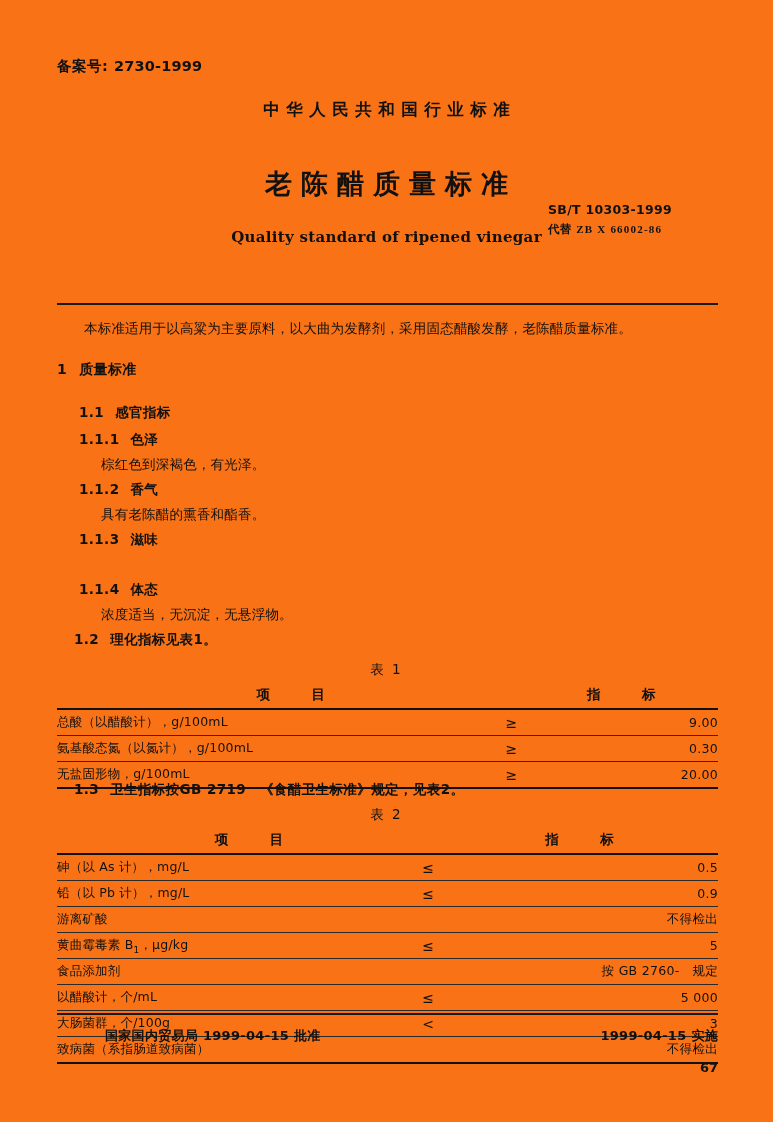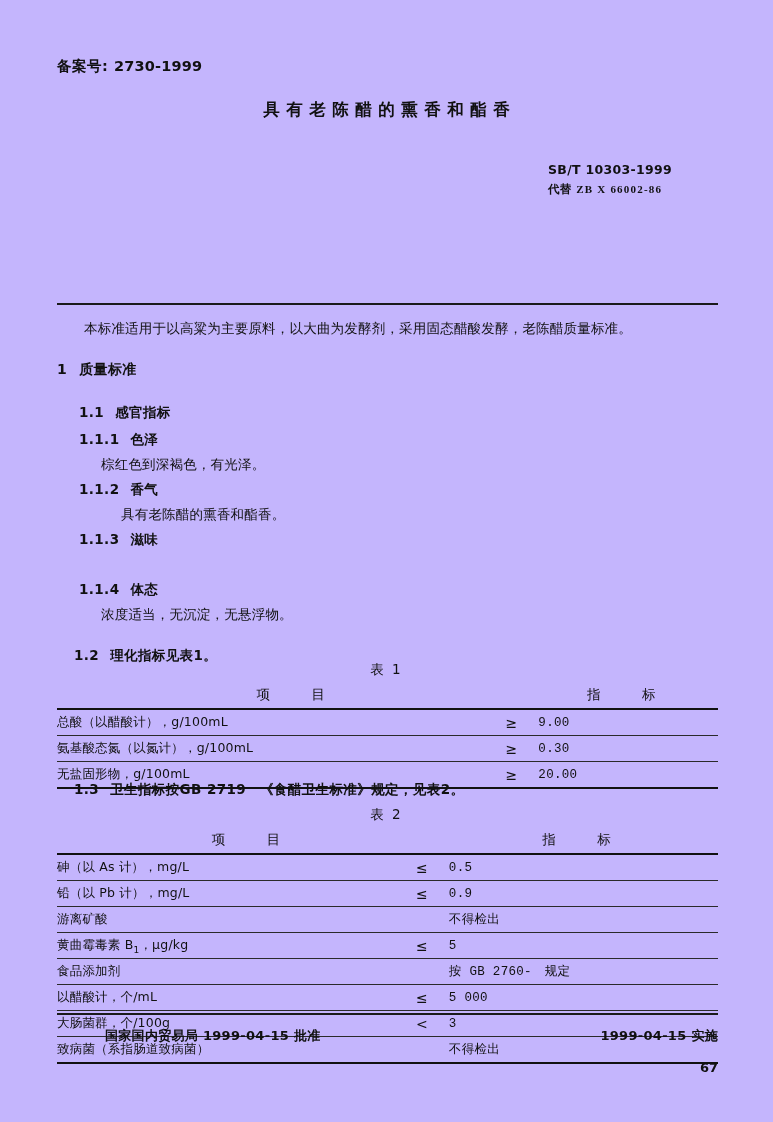--- a/index.html
+++ b/index.html
@@ -11,21 +11,21 @@
     width: 773px;
     height: 1122px;
     position: relative;
     font-family: "DejaVu Sans", sans-serif;
     color: #111;
     overflow: hidden;
   }
   .page {
     position: absolute;
     inset: 0;
-    background: #c4b5fd;
+    background: #f97316;
   }
 
   
   .filing-no {
     position: absolute;
     left: 57px;
     top: 57px;
     font-size: 14.5px;
     font-weight: bold;
     letter-spacing: 0.5px;
@@ -71,20 +71,21 @@
     position: absolute;
     left: 548px;
     top: 0px;
     font-size: 12.5px;
     line-height: 1.55;
     white-space: nowrap;
   }
   .std-codes .line1 {
     font-weight: bold;
     letter-spacing: 0.3px;
+    margin-top: 40px;
   }
   .std-codes .line2 {
     font-weight: bold;
     letter-spacing: 0.3px;
   }
   .std-codes .repl-label {
     font-size: 11.5px;
     font-weight: bold;
   }
   .std-codes .repl-code {
@@ -183,40 +184,39 @@
   .tbl .rowline {
     border-bottom: 1.3px solid #2a2a2a;
   }
   .tbl .thickline {
     border-bottom: 2px solid #111;
   }
   .tbl .hdr td {
     height: 26px;
     text-align: center;
     font-size: 13.5px;
-    font-weight: normal;
+    font-weight: bold;
   }
   .tbl tbody td {
     height: 25px;
   }
   .cell-item {
     padding-left: 10px;
     text-align: left;
     letter-spacing: 0.2px;
   }
   .cell-op {
     width: 54px;
     text-align: center;
     font-size: 14px;
     padding-right: 6px;
   }
   .cell-val {
-    text-align: left;
-    letter-spacing: 0.3px;
-    font-family: Liberation Mono, monospace;
+    text-align: right;
+    letter-spacing: 0.3px;
   }
   .divider {
     border-left: 1.6px solid #2a2a2a;
   }
   .hdr-sp {
     letter-spacing: 14px;
     text-indent: 14px;
   }
   sub {
     font-size: 9px;
@@ -262,32 +262,34 @@
 </head>
 <body>
 
 <div class="page">
 
   <div class="filing-no">
     <span>备案号:</span>
     <span class="num">2730-1999</span>
   </div>
 
-  <div class="national-line">具有老陈醋的熏香和酯香</div>
+  <div class="national-line">中华人民共和国行业标准</div>
 
   <div class="title-row">
+    <div class="main-title">老陈醋质量标准</div>
     <div class="std-codes">
       <div class="line1">SB/T 10303-1999</div>
       <div class="line2">
         <span class="repl-label">代替</span>
         <span class="repl-code">ZB X 66002-86</span>
       </div>
     </div>
   </div>
 
+  <div class="en-title">Quality standard of ripened vinegar</div>
 
   <div class="rule-top"></div>
 
   <div class="intro">本标准适用于以高粱为主要原料，以大曲为发酵剂，采用固态醋酸发酵，老陈醋质量标准。</div>
 
   <div class="sec-h1">
     <span class="numlab">1</span><span>质量标准</span>
   </div>
 
   <div class="clause" style="top:404px;">
@@ -295,32 +297,32 @@
   </div>
 
   <div class="clause" style="top:431px;">
     <span class="numlab">1.1.1</span><span>色泽</span>
   </div>
   <div class="clause-body" style="top:456px;">棕红色到深褐色，有光泽。</div>
 
   <div class="clause" style="top:481px;">
     <span class="numlab">1.1.2</span><span>香气</span>
   </div>
-  <div class="clause-body" style="top:506px;margin-left:20px;">具有老陈醋的熏香和酯香。</div>
+  <div class="clause-body" style="top:506px;">具有老陈醋的熏香和酯香。</div>
 
   <div class="clause" style="top:531px;">
     <span class="numlab">1.1.3</span><span>滋味</span>
   </div>
 
   <div class="clause" style="top:581px;">
     <span class="numlab">1.1.4</span><span>体态</span>
   </div>
   <div class="clause-body" style="top:606px;">浓度适当，无沉淀，无悬浮物。</div>
 
-  <div class="clause" style="top:631px; left:74px;margin-top:16px;">
+  <div class="clause" style="top:631px; left:74px;">
     <span class="numlab">1.2</span><span>理化指标见表1。</span>
   </div>
 
   <div class="tbl-caption" style="top:661px;">表 1</div>
 
   <table class="tbl" id="table1" style="top:682px;">
     <thead>
       <tr class="hdr thickline">
         <td colspan="2"><span class="hdr-sp">项　目</span></td>
         <td class="divider"><span class="hdr-sp">指　标</span></td>

